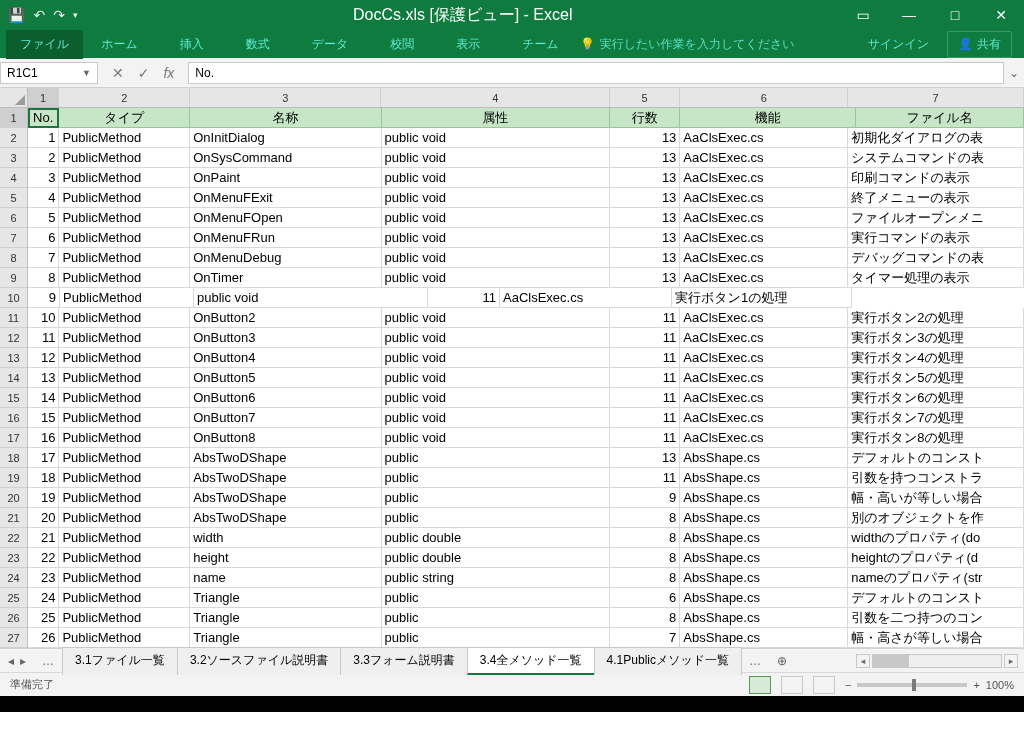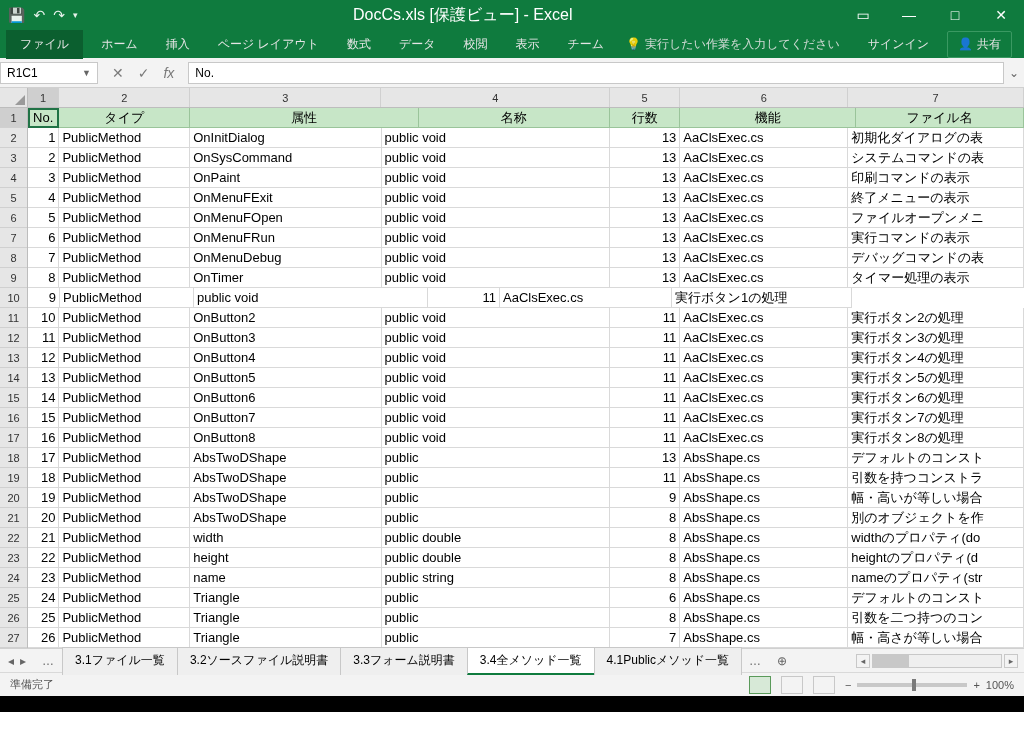--- a/index.html
+++ b/index.html
@@ -5,21 +5,21 @@
 * { margin: 0; padding: 0; box-sizing: border-box; font-family: "Yu Gothic UI", "Meiryo", sans-serif; }
 body { width: 1024px; height: 736px; background: #fff; overflow: hidden; font-size: 12px; }
 
 .titlebar { height: 30px; background: #0f7b3e; display: flex; align-items: center; color: #fff; }
 .titlebar .qat { display: flex; gap: 8px; padding: 0 8px; align-items: center; }
 .titlebar .qat span { font-size: 14px; opacity: .9; }
 .titlebar .title { flex: 1; text-align: center; font-size: 16px; }
 .titlebar .win { display: flex; }
 .titlebar .win span { width: 46px; text-align: center; font-size: 14px; }
 
-.ribtabs { height: 28px; background: #0f7b3e; display: flex; align-items: center; color: #e5e5e5; padding: 0 6px; }
+.ribtabs { height: 28px; background: #0f7b3e; display: flex; align-items: center; color: #5eead4; padding: 0 6px; }
 .ribtabs .tab { padding: 6px 14px; font-size: 12px; cursor: pointer; white-space: nowrap; }
 .ribtabs .tab.file { background: #0b5f2f; margin-right: 4px; }
 .ribtabs .spacer { flex: 1; }
 .ribtabs .tell { display: flex; align-items: center; gap: 4px; padding: 0 8px; opacity: .9; }
 .ribtabs .signin { padding: 0 12px; }
 .ribtabs .share { padding: 4px 10px; border: 1px solid #3a9962; border-radius: 2px; margin: 0 6px; display: flex; gap: 4px; align-items: center; }
 
 .toolrow { height: 30px; border-bottom: 1px solid #d0d0d0; display: flex; align-items: center; background: #f3f3f3; }
 .namebox { width: 98px; height: 22px; margin-left: 0; border: 1px solid #c8c8c8; background: #fff; display: flex; align-items: center; padding: 0 6px; justify-content: space-between; }
 .namebox .dd { color: #666; font-size: 9px; }
@@ -84,24 +84,23 @@
   <div class="win">
     <span>▭</span>
     <span>—</span>
     <span>□</span>
     <span>✕</span>
   </div>
 </div>
 
 <div class="ribtabs">
   <div class="tab file">ファイル</div>
-  <div id="ribtabs-host" style="display: flex;">
+  <div id="ribtabs-host" style="display: flex; gap: 14px;">
       <div class="tab">ホーム</div>
       <div class="tab">挿入</div>
-      <div class="tab">ページ レイアウト</div>
       <div class="tab">数式</div>
       <div class="tab">データ</div>
       <div class="tab">校閲</div>
       <div class="tab">表示</div>
       <div class="tab">チーム</div>
     </div>
   <div class="tell">
     <span>💡</span>
     <span>実行したい作業を入力してください</span>
   </div>
@@ -169,22 +168,22 @@
         <div class="ch c3">3</div>
         <div class="ch c4">4</div>
         <div class="ch c5">5</div>
         <div class="ch c6">6</div>
         <div class="ch c7">7</div>
       </div>
     <div class="datarows" id="data-host">
         <div class="drow hdr">
           <div class="cell c1 active">No.</div>
           <div class="cell c2">タイプ</div>
+          <div class="cell c3">名称</div>
           <div class="cell c4">属性</div>
-          <div class="cell c3">名称</div>
           <div class="cell c5">行数</div>
           <div class="cell c7">機能</div>
           <div class="cell c6">ファイル名</div>
         </div>
         <div class="drow">
           <div class="cell c1 num">1</div>
           <div class="cell c2">PublicMethod</div>
           <div class="cell c3">OnInitDialog</div>
           <div class="cell c4">public void</div>
           <div class="cell c5 num">13</div>

